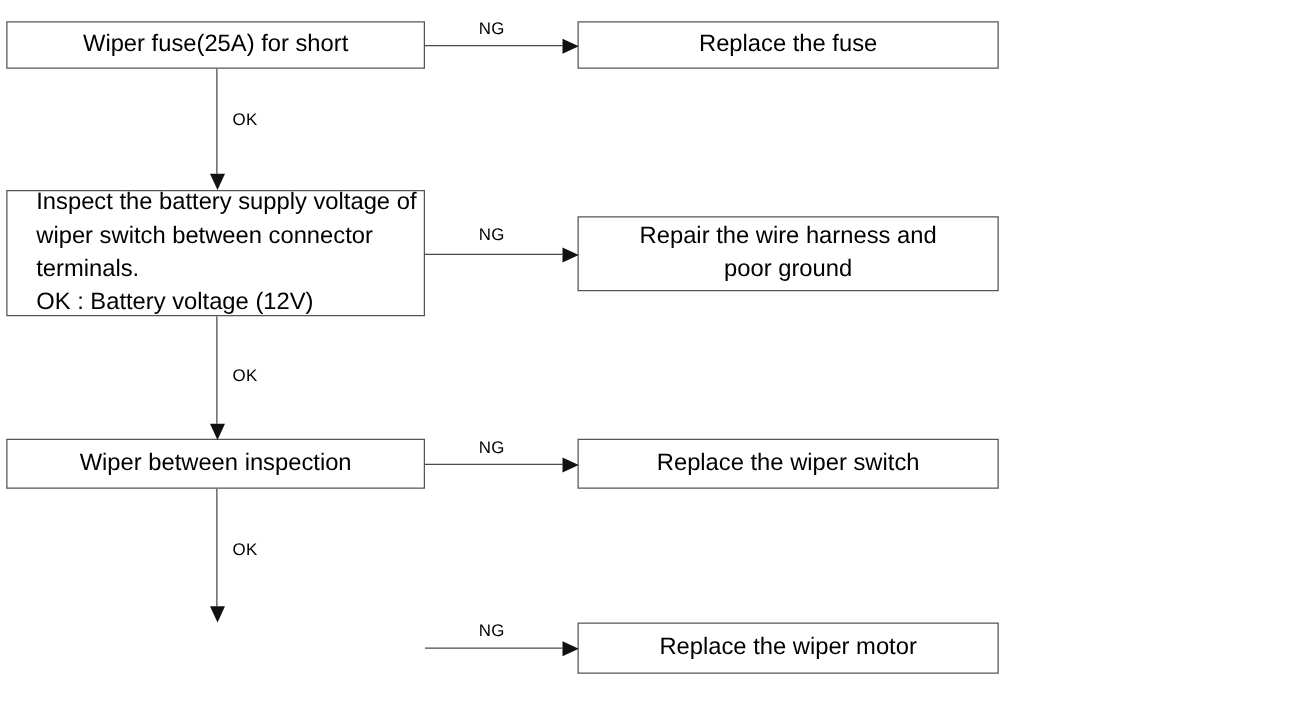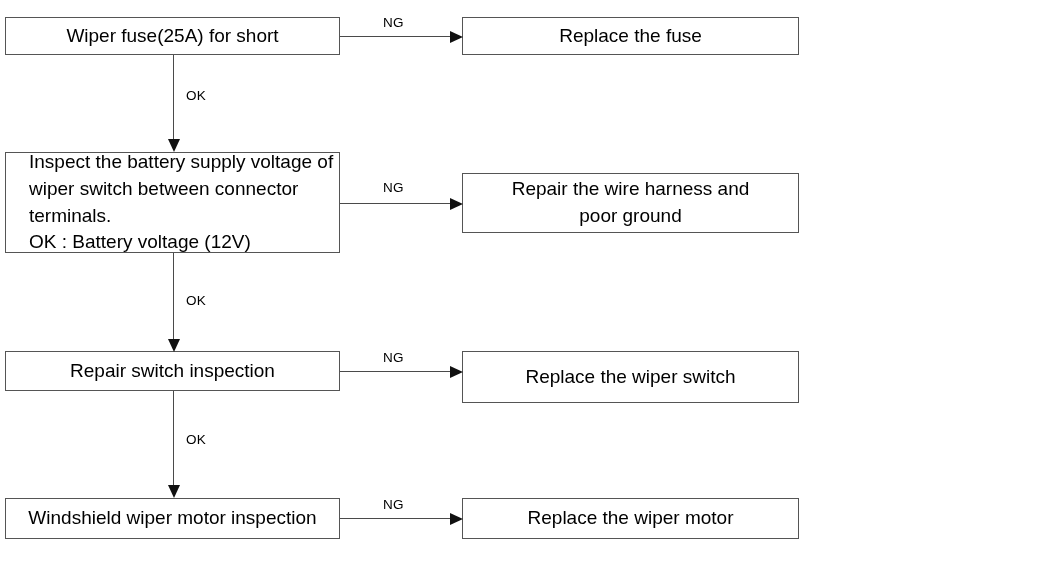--- a/index.html
+++ b/index.html
@@ -91,27 +91,24 @@
       <span class="node-text">Inspect the battery supply voltage of
 wiper switch between connector
 terminals.
 OK : Battery voltage (12V)</span>
     </div>
     <div class="node-box center" style="left: 462px; top: 173px; width: 337px; height: 60px; border-color: rgb(85, 85, 85);">
       <span class="node-text">Repair the wire harness and
 poor ground</span>
     </div>
     <div class="node-box center" style="left: 5px; top: 351px; width: 335px; height: 40px; border-color: rgb(85, 85, 85);">
-      <span class="node-text">Repair switch inspection</span>
+      <span class="node-text">Wiper between inspection</span>
     </div>
-    <div class="node-box center" style="left: 462px; top: 351px; width: 337px; height: 52px; border-color: rgb(85, 85, 85);">
+    <div class="node-box center" style="left: 462px; top: 351px; width: 337px; height: 40px; border-color: rgb(85, 85, 85);">
       <span class="node-text">Replace the wiper switch</span>
-    </div>
-    <div class="node-box center" style="left: 5px; top: 498px; width: 335px; height: 41px; border-color: rgb(85, 85, 85);">
-      <span class="node-text">Windshield wiper motor inspection</span>
     </div>
     <div class="node-box center" style="left: 462px; top: 498px; width: 337px; height: 41px; border-color: rgb(85, 85, 85);">
       <span class="node-text">Replace the wiper motor</span>
     </div>
     <div class="h-line" style="left: 340px; top: 36px; width: 110px; background: rgb(74, 74, 74);"></div>
     <div class="arrow-right" style="left: 450px; top: 31px; border-left-color: rgb(17, 17, 17);"></div>
     <div class="edge-label" style="left: 383px; top: 15px;">NG</div>
     <div class="v-line" style="left: 173px; top: 55px; height: 84px; background: rgb(74, 74, 74);"></div>
     <div class="arrow-down" style="left: 168px; top: 139px; border-top-color: rgb(17, 17, 17);"></div>
     <div class="edge-label" style="left: 186px; top: 88px;">OK</div>

